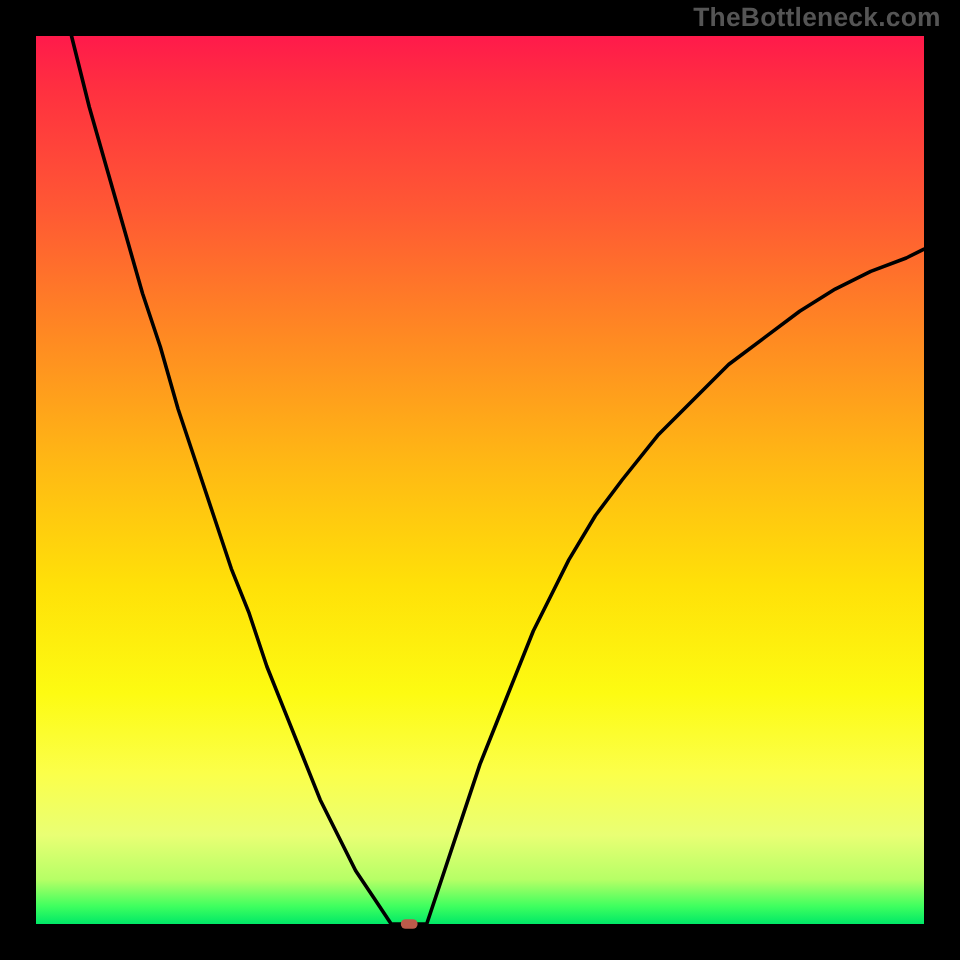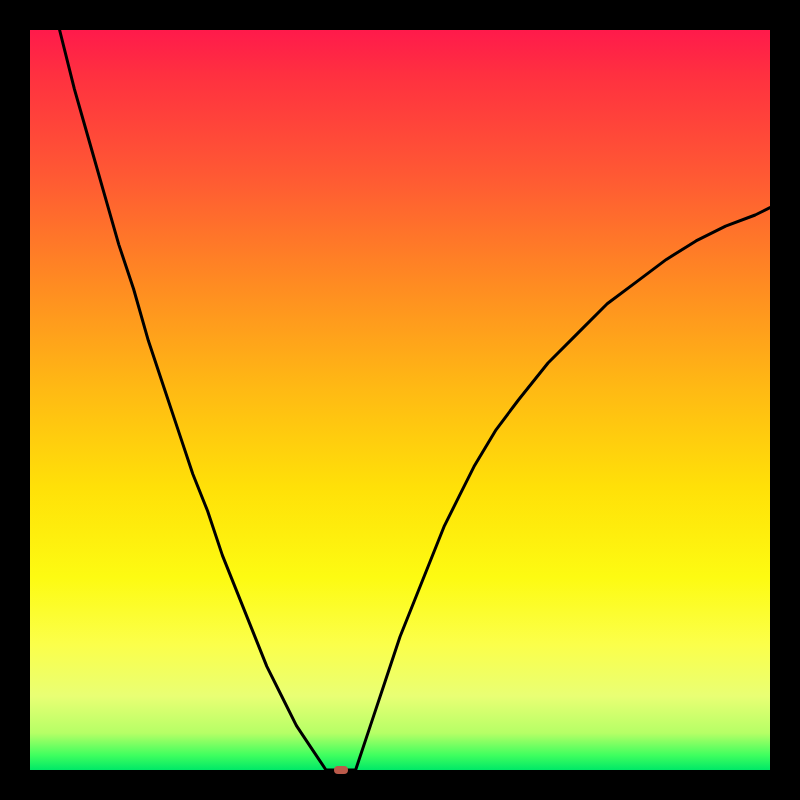--- a/index.html
+++ b/index.html
@@ -63,20 +63,21 @@
     height: 8px;
     background: #bb5a4a;
     border-radius: 4px;
     transform: translate(-50%, -50%);
   }
 </style>
 </head>
 <body>
 
 <div class="frame">
+  <div class="watermark">TheBottleneck.com</div>
 
   <div class="plot">
     <svg class="curve" viewBox="0 0 740 740" preserveAspectRatio="none">
       <path id="curve-path" fill="none" stroke="#000" stroke-width="3" stroke-linecap="round" stroke-linejoin="round" d="M 29.60 0.00 L 44.40 59.20 L 59.20 111.00 L 74.00 162.80 L 88.80 214.60 L 103.60 259.00 L 118.40 310.80 L 133.20 355.20 L 148.00 399.60 L 162.80 444.00 L 177.60 481.00 L 192.40 525.40 L 207.20 562.40 L 222.00 599.40 L 236.80 636.40 L 251.60 666.00 L 266.40 695.60 L 281.20 717.80 L 296.00 740.00 L 296.00 740.00 L 303.40 740.00 L 310.80 740.00 L 318.20 740.00 L 325.60 740.00 L 325.60 740.00 L 340.40 695.60 L 355.20 651.20 L 370.00 606.80 L 384.80 569.80 L 399.60 532.80 L 414.40 495.80 L 429.20 466.20 L 444.00 436.60 L 466.20 399.60 L 488.40 370.00 L 518.00 333.00 L 547.60 303.40 L 577.20 273.80 L 606.80 251.60 L 636.40 229.40 L 666.00 210.90 L 695.60 196.10 L 725.20 185.00 L 740.00 177.60"></path>
     </svg>
     <div id="min-marker" class="marker" style="left: 310.8px; top: 740px;"></div>
   </div>
 </div>
 
 </body></html>

